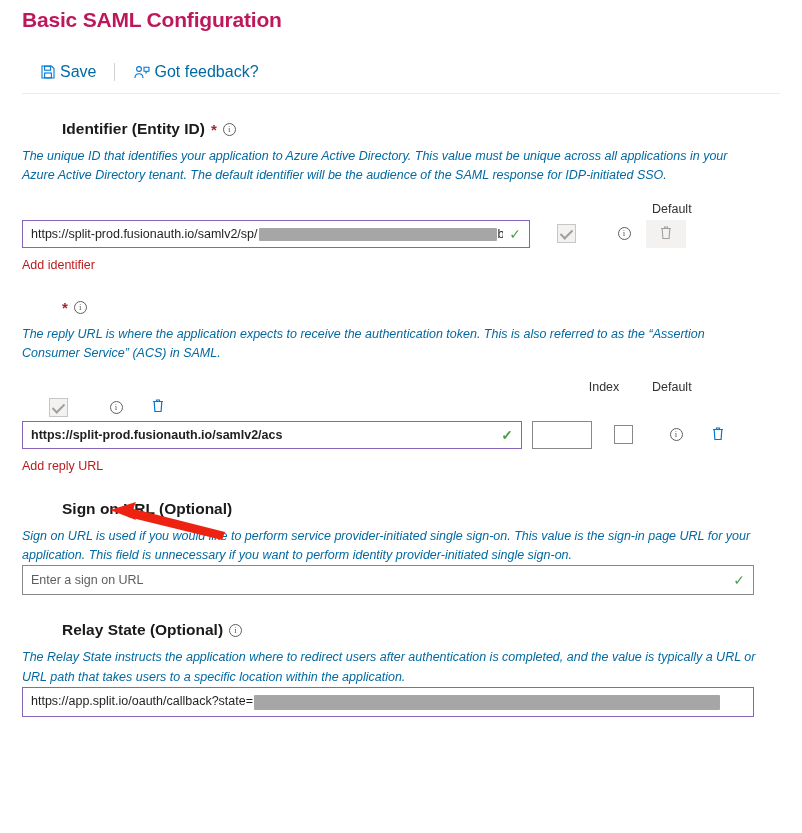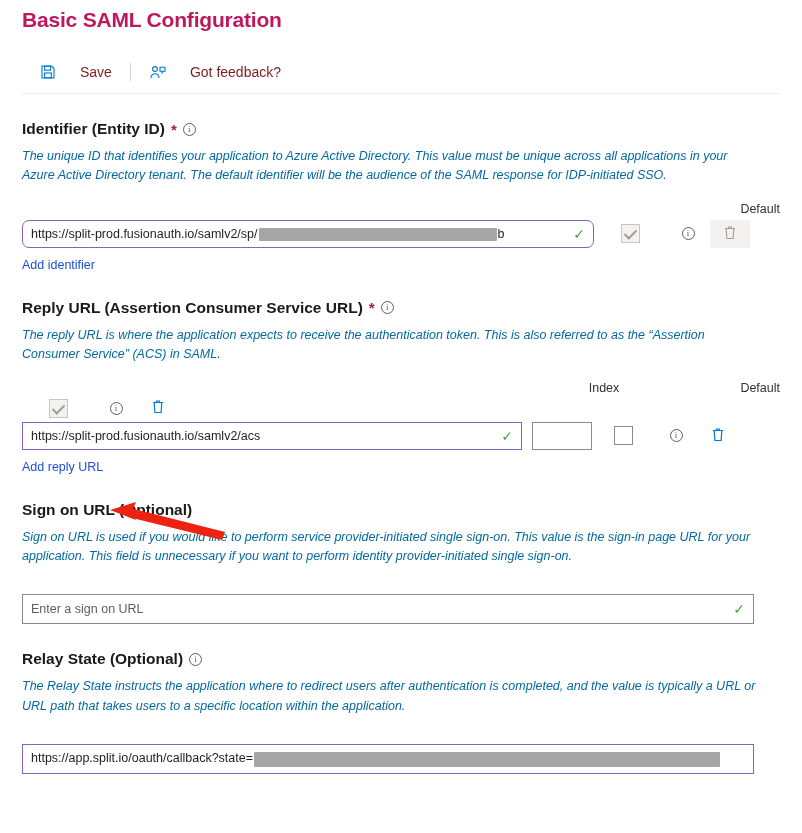--- a/index.html
+++ b/index.html
@@ -25,40 +25,41 @@
     display: flex;
     align-items: center;
     height: 44px;
     margin-top: 18px;
     border-bottom: 1px solid #edebe9;
     padding-left: 8px;
   }
   .tb-btn {
     display: flex;
     align-items: center;
-    gap: 24px;
+    gap: 4px;
     height: 32px;
     padding: 0 10px;
-    font-size: 14px;
-    color: #7f1d1d;
+    font-size: 16px;
+    color: #0369a1;
     cursor: pointer;
     background: transparent;
     border: none;
   }
   .tb-sep { width: 1px; height: 18px; background: #d2d0ce; margin: 0 8px; }
   .icon { display: inline-flex; align-items: center; justify-content: center; }
 
   .section { margin-top: 26px; }
   .sec-head {
     display: flex;
     align-items: center;
     gap: 6px;
     font-size: 15.5px;
     font-weight: bold;
     color: #1b1a19;
+    margin-left: 40px;
   }
   .req-star { color: #a4262c; font-weight: bold; font-size: 15px; }
   .info-circle {
     width: 13px; height: 13px;
     border: 1px solid #605e5c;
     border-radius: 50%;
     font-size: 9px;
     line-height: 11px;
     text-align: center;
     color: #605e5c;
@@ -79,21 +80,21 @@
   .col-headers {
     display: flex;
     justify-content: flex-end;
     font-size: 12.5px;
     color: #323130;
     margin-top: 16px;
     margin-bottom: 4px;
     padding-right: 0;
   }
   .col-index { width: 72px; text-align: center; }
-  .col-default { width: 84px; text-align: right; }
+  .col-default { width: 84px; text-align: left; }
 
   .row {
     display: flex;
     align-items: center;
     gap: 0;
     margin-bottom: 4px;
   }
   .field {
     height: 28px;
     border: 1px solid #8a8886;
@@ -118,23 +119,23 @@
   }
   .check {
     margin-left: auto;
     color: #107c10;
     font-size: 14px;
     padding-left: 6px;
     flex: none;
   }
   .check.green { color: #4a9c4a; }
 
-  .idfield { width: 572px; border-radius: 7px; }
+  .idfield { width: 508px; }
   .replyfield-1 { width: 592px; border-color: transparent; }
-  .replyfield-2 { width: 500px; }
+  .replyfield-2 { width: 500px; font-weight: bold; }
 
   .cellbox {
     width: 72px;
     display: flex;
     align-items: center;
     justify-content: center;
   }
   .cb {
     width: 19px; height: 19px;
     border: 1px solid #8a8886;
@@ -166,35 +167,35 @@
   .indexinput {
     width: 60px; height: 28px;
     border: 1px solid #8a8886;
     background: #fff;
     margin-left: 10px;
   }
 
   .addlink {
     display: inline-block;
     font-size: 12.5px;
-    color: #1d4ed8;
+    color: #b91c1c;
     margin-top: 6px;
     cursor: pointer;
   }
 
   .wide-input {
     width: 732px;
     height: 30px;
     border: 1px solid #8a8886;
     display: flex;
     align-items: center;
     padding: 0 8px;
     font-size: 12.5px;
     background: #fff;
-    margin-top: 28px;
+    margin-top: 0;
   }
   .wide-input.purple { border-color: #8764b8; }
   .placeholder { color: #605e5c; }
 
   .arrow { position: absolute; left: 110px; top: 500px; pointer-events: none; }
 </style>
 </head>
 <body>
 
 <div class="page">
@@ -257,21 +258,20 @@
             </svg>
         </span>
       </div>
     </div>
 
     <span class="addlink">Add identifier</span>
   </div>
 
   <div class="section">
     <div class="sec-head">
-      <span>Reply URL (Assertion Consumer Service URL)</span>
       <span class="req-star">*</span>
       <span class="info-circle">i</span>
     </div>
     <div class="sec-desc">The reply URL is where the application expects to receive the authentication token. This is also referred to as the “Assertion Consumer Service” (ACS) in SAML.</div>
 
     <div class="col-headers">
       <div class="col-index" style="width:96px;">Index</div>
       <div class="col-default" style="width:128px;">Default</div>
     </div>
 

